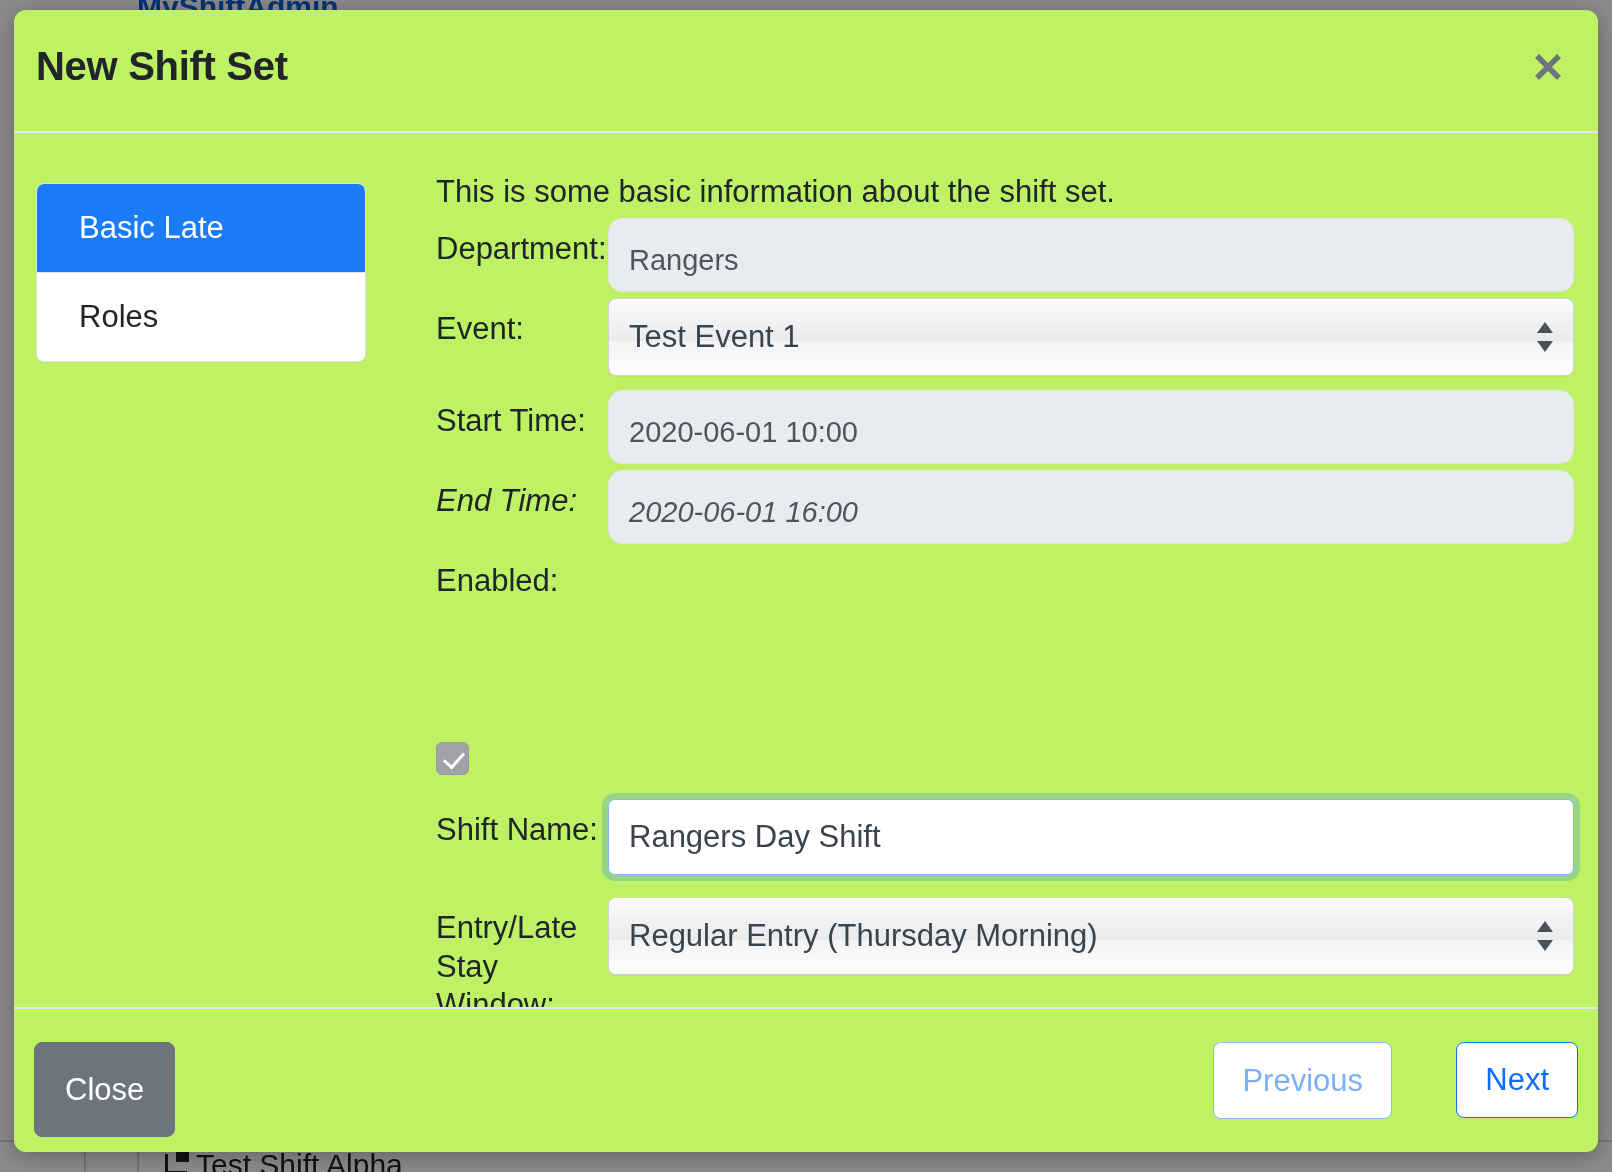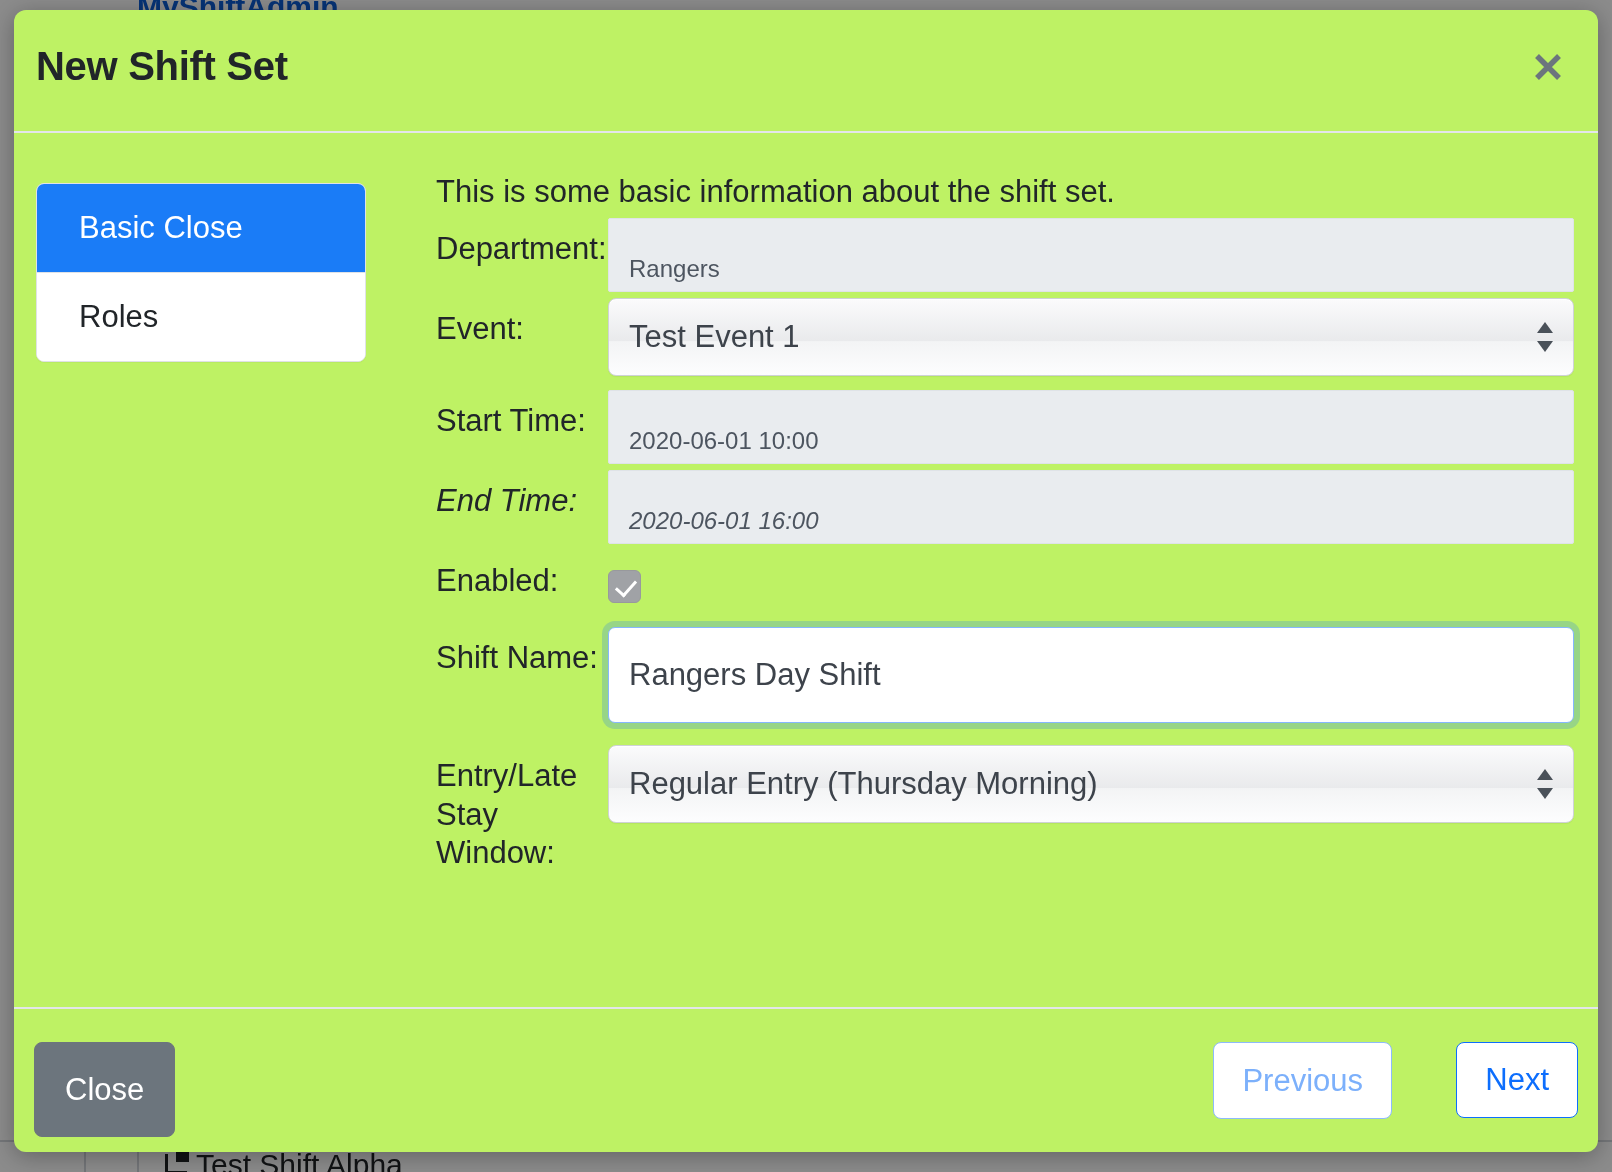--- a/index.html
+++ b/index.html
@@ -192,24 +192,24 @@
     min-width: 0;
   }
 
   
   .inp-disabled {
     display: block;
     width: 100%;
     height: 74px;
     background: #e9ecef;
     border: 1px solid #dfe3e7;
-    border-radius: 2px;
-    font-size: 24px;
+    border-radius: 14px;
+    font-size: 29px;
     color: #4d5560;
-    padding: 14px 20px;
+    padding: 5px 20px;
     font-family: inherit;
     line-height: 72px;
     white-space: nowrap;
     overflow: hidden;
   }
 
   
   .sel-native {
     position: relative;
     display: block;
@@ -233,21 +233,21 @@
     top: 50%;
     transform: translateY(-50%);
     width: 20px; height: 34px;
   }
   .sel-native .sel-arrows svg { display: block; }
 
   
   .inp-focused {
     display: block;
     width: 100%;
-    height: 96px;
+    height: 76px;
     background: #ffffff;
     border: 1px solid #86b7fe;
     border-radius: 7px;
     box-shadow: 0 0 0 6px rgba(13,110,253,0.22);
     font-size: 31px;
     color: #3d434b;
     padding: 0 20px;
     font-family: inherit;
     outline: none;
   }
@@ -350,21 +350,21 @@
       <svg viewBox="0 0 44 44" xmlns="http://www.w3.org/2000/svg">
         <path d="M11 11 L33 33 M33 11 L11 33" stroke="currentColor" stroke-width="5.5" stroke-linecap="butt"></path>
       </svg>
     </button>
   </div>
 
   <div id="modal-body">
 
     <div id="tab-list">
       <button class="tab-item active">
-        <span>Basic Close</span>
+        <span>Basic Late</span>
       </button>
       <button class="tab-item">
         <span>Roles</span>
       </button>
     </div>
 
     <div id="form-area">
 
       <p id="form-intro">This is some basic information about the shift set.</p>
 
@@ -397,21 +397,21 @@
         </div>
       </div>
 
       <div class="form-row" style="margin-bottom:6px;font-style:italic;">
         <div class="form-label">End Time:</div>
         <div class="form-control-wrap">
           <div class="inp-disabled">2020-06-01 16:00</div>
         </div>
       </div>
 
-      <div class="form-row" style="margin-bottom:24px;">
+      <div class="form-row" style="margin-bottom:24px;flex-direction:column;">
         <div class="form-label">Enabled:</div>
         <div class="form-control-wrap" style="padding-top:20px;">
           <input type="checkbox" class="chk" checked="" disabled="" style="">
         </div>
       </div>
 
       <div class="form-row" style="margin-bottom:22px;">
         <div class="form-label">Shift Name:</div>
         <div class="form-control-wrap">
           <input type="text" class="inp-focused" value="Rangers Day Shift" style="">

